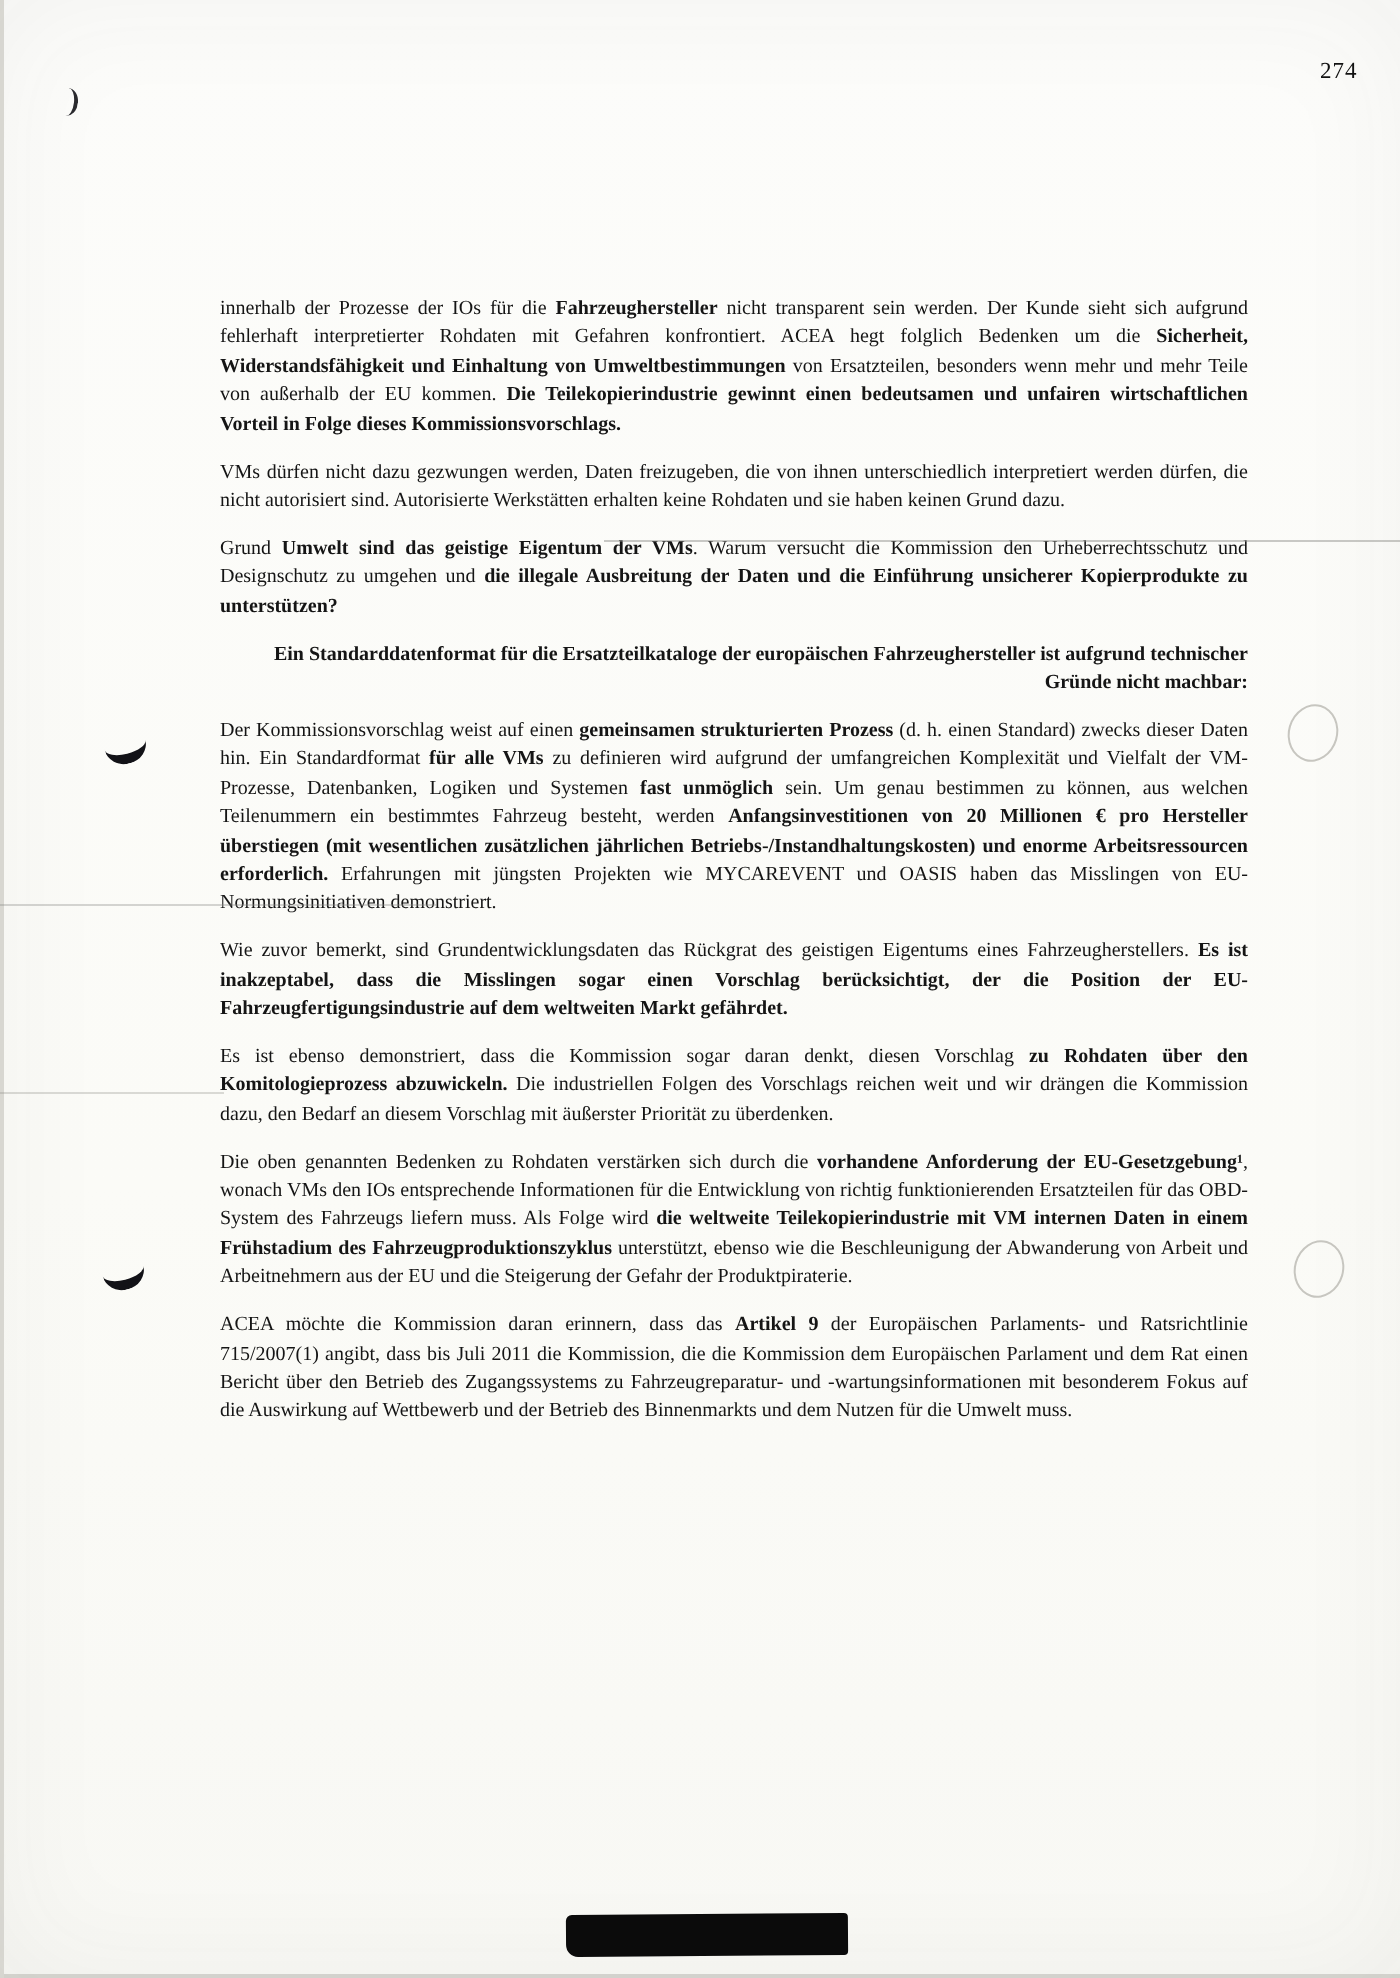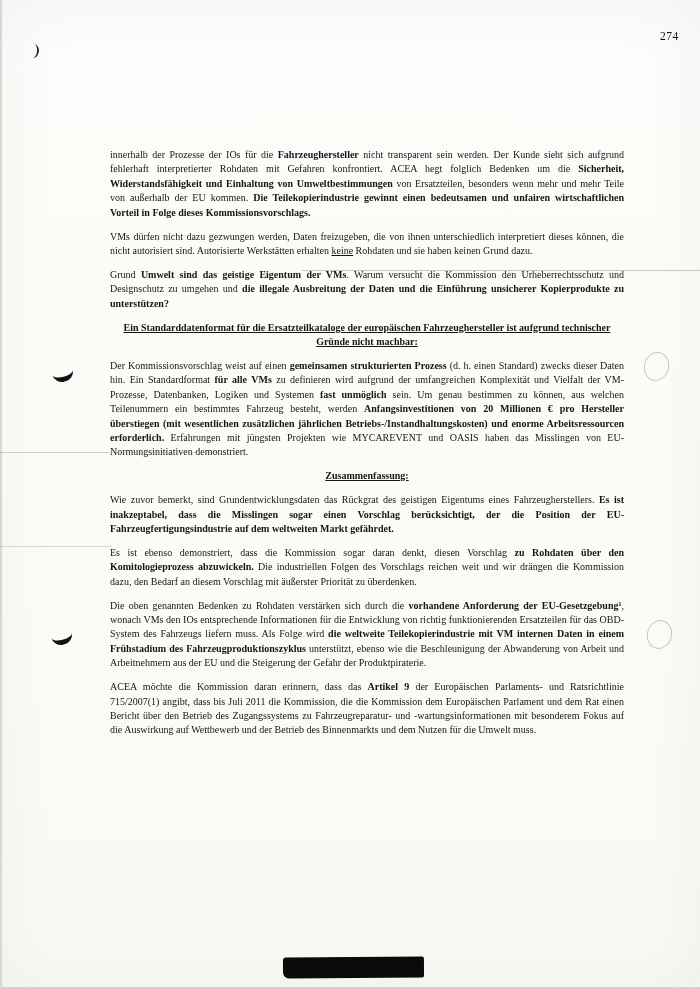--- a/index.html
+++ b/index.html
@@ -17,23 +17,23 @@
     position:absolute;left:660px;top:30px;
     font-size:11.5px;font-weight:normal;color:#111;
     letter-spacing:0.5px;
   }
   .doc-text{
     position:absolute;left:110px;top:148px;width:514px;
     font-size:10px;line-height:14.4px;color:#151515;
     text-align:justify;
   }
   .doc-text p{margin:0 0 9.5px 0;}
-  .doc-text .heading{text-align:center;}
+  .doc-text .heading{text-align:right;}
   span.b{font-weight:bold;}
-  span.u{text-decoration:underline;}
+  span.u{}
   span.i{}
   
   .pen-tick{
     position:absolute;left:30px;top:44px;width:7px;height:14px;
     border-right:2px solid #2a2a2e;border-radius:0 60% 60% 0 / 0 50% 50% 0;
     transform:rotate(6deg);
   }
   .ink-mark{
     position:absolute;width:21px;height:14px;
     border-bottom:5px solid #121217;border-radius:50%;
@@ -59,25 +59,24 @@
   }
 </style>
 </head>
 <body>
 
 <div class="page">
   <div class="page-number">274</div>
 
   <div class="doc-text">
       <p class="para"><span>innerhalb der Prozesse der IOs für die </span><span class="b">Fahrzeughersteller</span><span> nicht transparent sein werden. Der Kunde sieht sich aufgrund fehlerhaft interpretierter Rohdaten mit Gefahren konfrontiert. ACEA hegt folglich Bedenken um die </span><span class="b">Sicherheit, Widerstandsfähigkeit und Einhaltung von Umweltbestimmungen</span><span> von Ersatzteilen, besonders wenn mehr und mehr Teile von außerhalb der EU kommen. </span><span class="b">Die Teilekopierindustrie gewinnt einen bedeutsamen und unfairen wirtschaftlichen Vorteil in Folge dieses Kommissionsvorschlags.</span></p>
-      <p class="para"><span>VMs dürfen nicht dazu gezwungen werden, Daten freizugeben, die von ihnen unterschiedlich interpretiert dieses können, die nicht autorisiert sind. Autorisierte Werkstätten erhalten </span><span class="u">keine</span><span> Rohdaten und sie haben keinen Grund dazu.</span></p>
+      <p class="para"><span>VMs dürfen nicht dazu gezwungen werden, Daten freizugeben, die von ihnen unterschiedlich interpretiert werden dürfen, die nicht autorisiert sind. Autorisierte Werkstätten erhalten </span><span class="u">keine</span><span> Rohdaten und sie haben keinen Grund dazu.</span></p>
       <p class="para"><span>Grund </span><span class="b">Umwelt sind das geistige Eigentum der VMs</span><span>. Warum versucht die Kommission den Urheberrechtsschutz und Designschutz zu umgehen und </span><span class="b">die illegale Ausbreitung der Daten und die Einführung unsicherer Kopierprodukte zu unterstützen?</span></p>
       <p class="heading"><span class="b u">Ein Standarddatenformat für die Ersatzteilkataloge der europäischen Fahrzeughersteller ist aufgrund technischer Gründe nicht machbar:</span></p>
       <p class="para"><span>Der Kommissionsvorschlag weist auf einen </span><span class="b">gemeinsamen strukturierten Prozess</span><span> (d. h. einen Standard) zwecks dieser Daten hin. Ein Standardformat </span><span class="b">für alle VMs</span><span> zu definieren wird aufgrund der umfangreichen Komplexität und Vielfalt der VM-Prozesse, Datenbanken, Logiken und Systemen </span><span class="b">fast unmöglich</span><span> sein. Um genau bestimmen zu können, aus welchen Teilenummern ein bestimmtes Fahrzeug besteht, werden </span><span class="b">Anfangsinvestitionen von 20 Millionen € pro Hersteller überstiegen (mit wesentlichen zusätzlichen jährlichen Betriebs-/Instandhaltungskosten) und enorme Arbeitsressourcen erforderlich.</span><span> Erfahrungen mit jüngsten Projekten wie MYCAREVENT und OASIS haben das Misslingen von EU-Normungsinitiativen demonstriert.</span></p>
-      <p class="heading"><span class="b u">Zusammenfassung:</span></p>
       <p class="para"><span>Wie zuvor bemerkt, sind Grundentwicklungsdaten das Rückgrat des geistigen Eigentums eines Fahrzeugherstellers. </span><span class="b">Es ist inakzeptabel, dass die Misslingen sogar einen Vorschlag berücksichtigt, der die Position der EU-Fahrzeugfertigungsindustrie auf dem weltweiten Markt gefährdet.</span></p>
       <p class="para"><span>Es ist ebenso demonstriert, dass die Kommission sogar daran denkt, diesen Vorschlag </span><span class="b">zu Rohdaten über den Komitologieprozess abzuwickeln.</span><span> Die industriellen Folgen des Vorschlags reichen weit und wir drängen die Kommission dazu, den Bedarf an diesem Vorschlag mit äußerster Priorität zu überdenken.</span></p>
       <p class="para"><span>Die oben genannten Bedenken zu Rohdaten verstärken sich durch die </span><span class="b">vorhandene Anforderung der EU-Gesetzgebung¹</span><span>, wonach VMs den IOs entsprechende Informationen für die Entwicklung von richtig funktionierenden Ersatzteilen für das OBD-System des Fahrzeugs liefern muss. Als Folge wird </span><span class="b">die weltweite Teilekopierindustrie mit VM internen Daten in einem Frühstadium des Fahrzeugproduktionszyklus</span><span> unterstützt, ebenso wie die Beschleunigung der Abwanderung von Arbeit und Arbeitnehmern aus der EU und die Steigerung der Gefahr der Produktpiraterie.</span></p>
       <p class="para"><span>ACEA möchte die Kommission daran erinnern, dass das </span><span class="b">Artikel 9</span><span> der Europäischen Parlaments- und Ratsrichtlinie 715/2007(1) angibt, dass </span><span class="i">bis Juli 2011 die Kommission, die die Kommission dem Europäischen Parlament und dem Rat einen Bericht über den Betrieb des Zugangssystems zu Fahrzeugreparatur- und -wartungsinformationen mit besonderem Fokus auf die Auswirkung auf Wettbewerb und der Betrieb des Binnenmarkts und dem Nutzen für die Umwelt muss.</span></p>
     </div>
 
   <div class="pen-tick"></div>
   <div class="ink-mark m1"></div>
   <div class="ink-mark m2"></div>
   <div class="punch-hole h1"></div>

